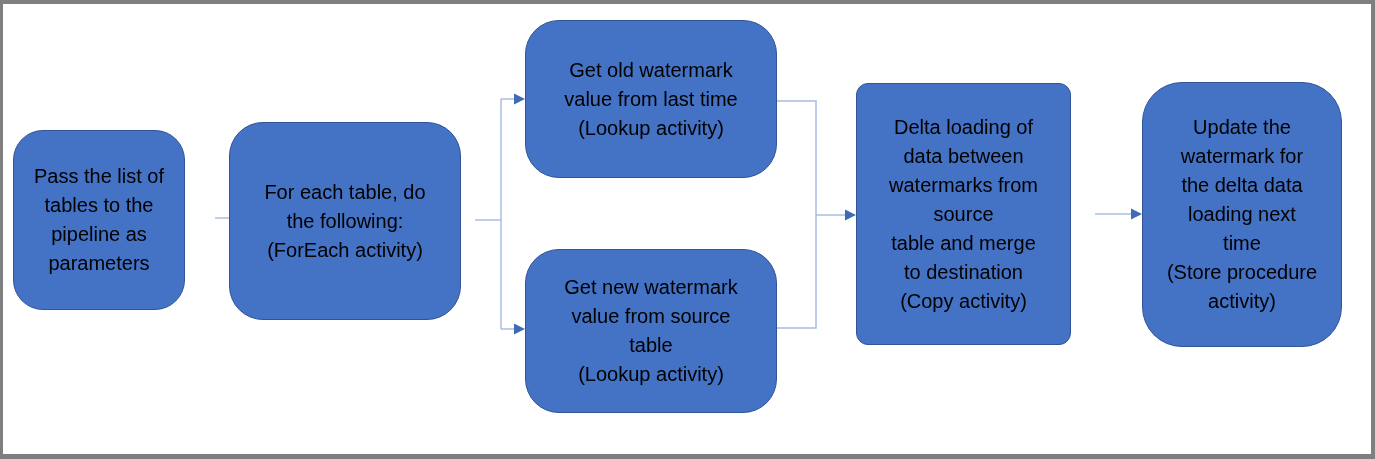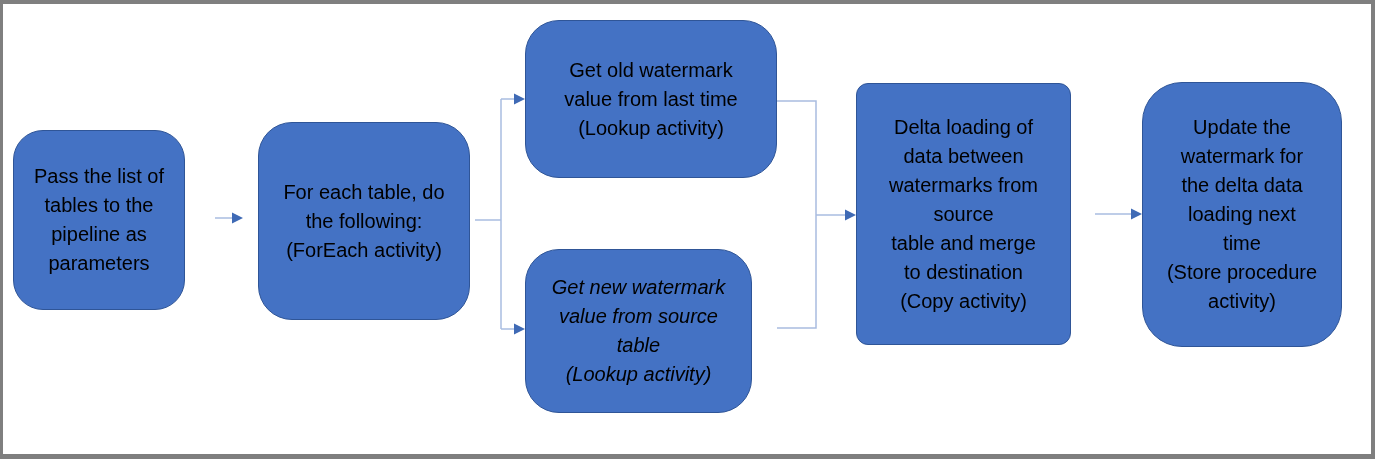--- a/index.html
+++ b/index.html
@@ -43,23 +43,23 @@
     align-items: center;
     justify-content: center;
     text-align: center;
     font-size: 20px;
     line-height: 29px;
     white-space: pre-line;
     padding: 23px 10px;
   }
 
   .node-pass      { left: 13px;   top: 130px; width: 172px; height: 180px; border-radius: 30px; }
-  .node-foreach   { left: 258px;  top: 122px; width: 212px; height: 198px; }
+  .node-foreach   { left: 229px;  top: 122px; width: 232px; height: 198px; }
   .node-oldwm     { left: 525px;  top: 20px;  width: 252px; height: 158px; }
-  .node-newwm     { left: 525px;  top: 249px; width: 227px; height: 164px; font-style: italic; }
+  .node-newwm     { left: 525px;  top: 249px; width: 252px; height: 164px; }
   .node-delta     { left: 856px;  top: 83px;  width: 215px; height: 262px; border-radius: 12px; justify-content: center; }
   .node-update    { left: 1142px; top: 82px;  width: 200px; height: 265px; border-radius: 40px; }
 
   .conn-line { stroke: #A9BCE0; stroke-width: 1.5; fill: none; }
   .conn-head { fill: #3F6AB5; stroke: none; }
 </style>
 </head>
 <body>
 
 <div class="frame">

